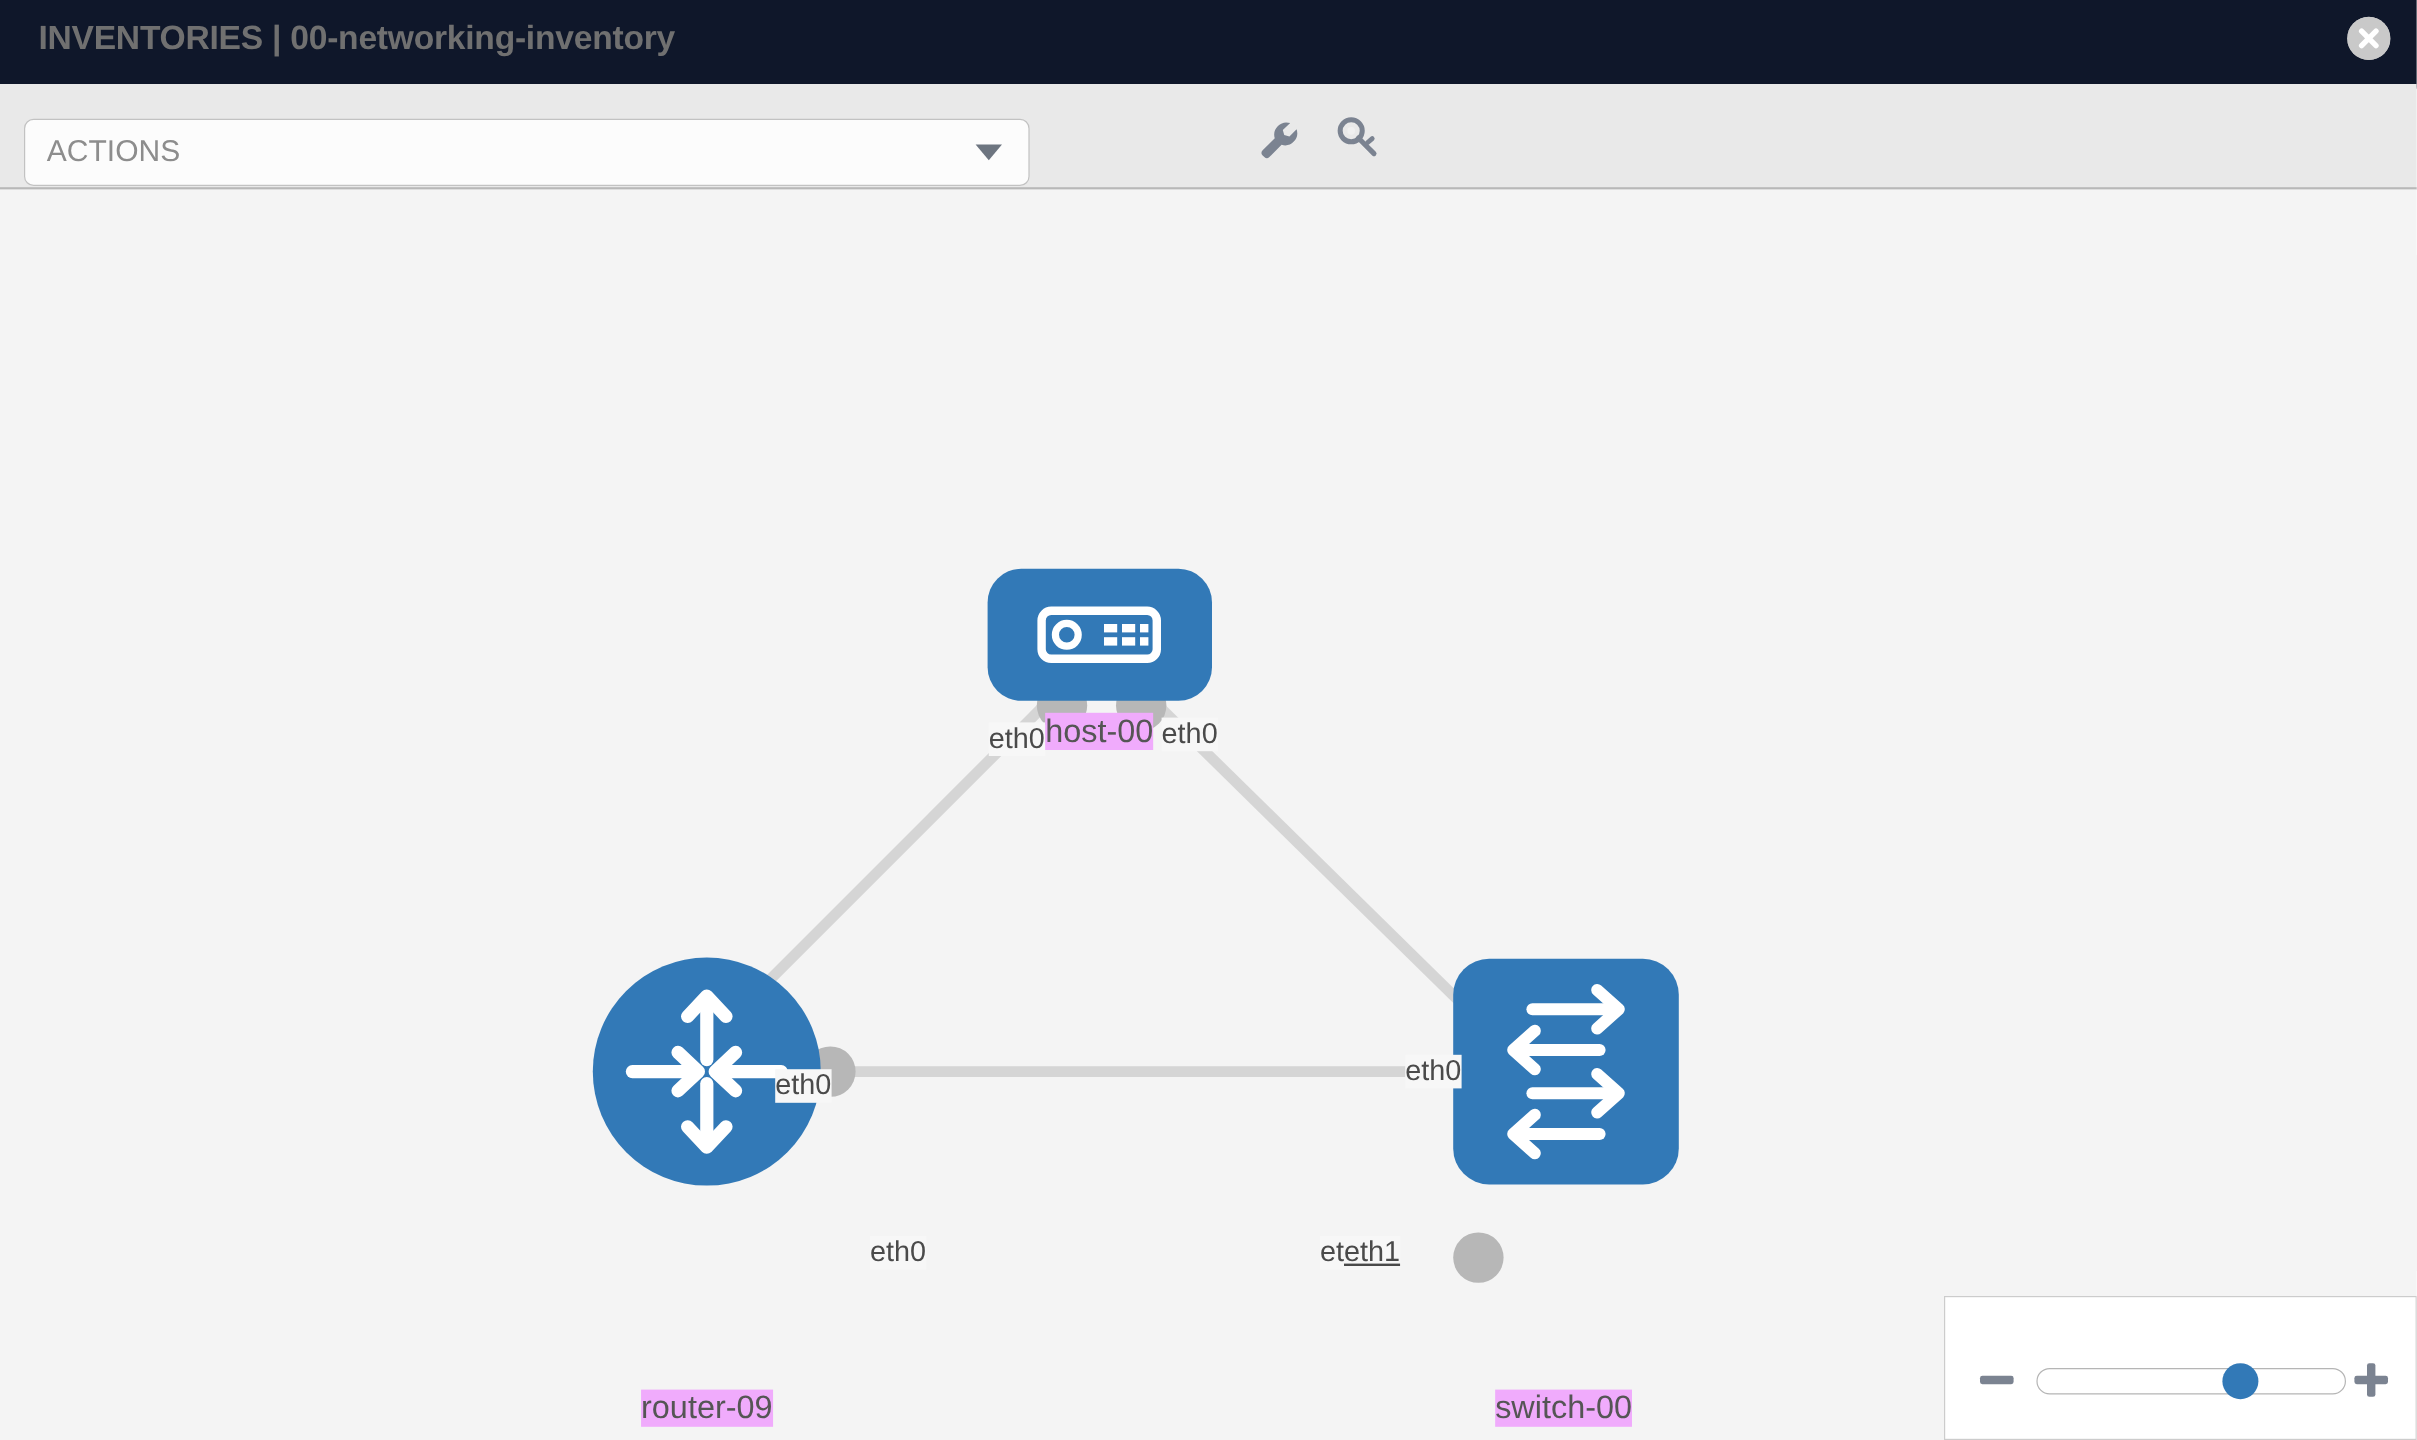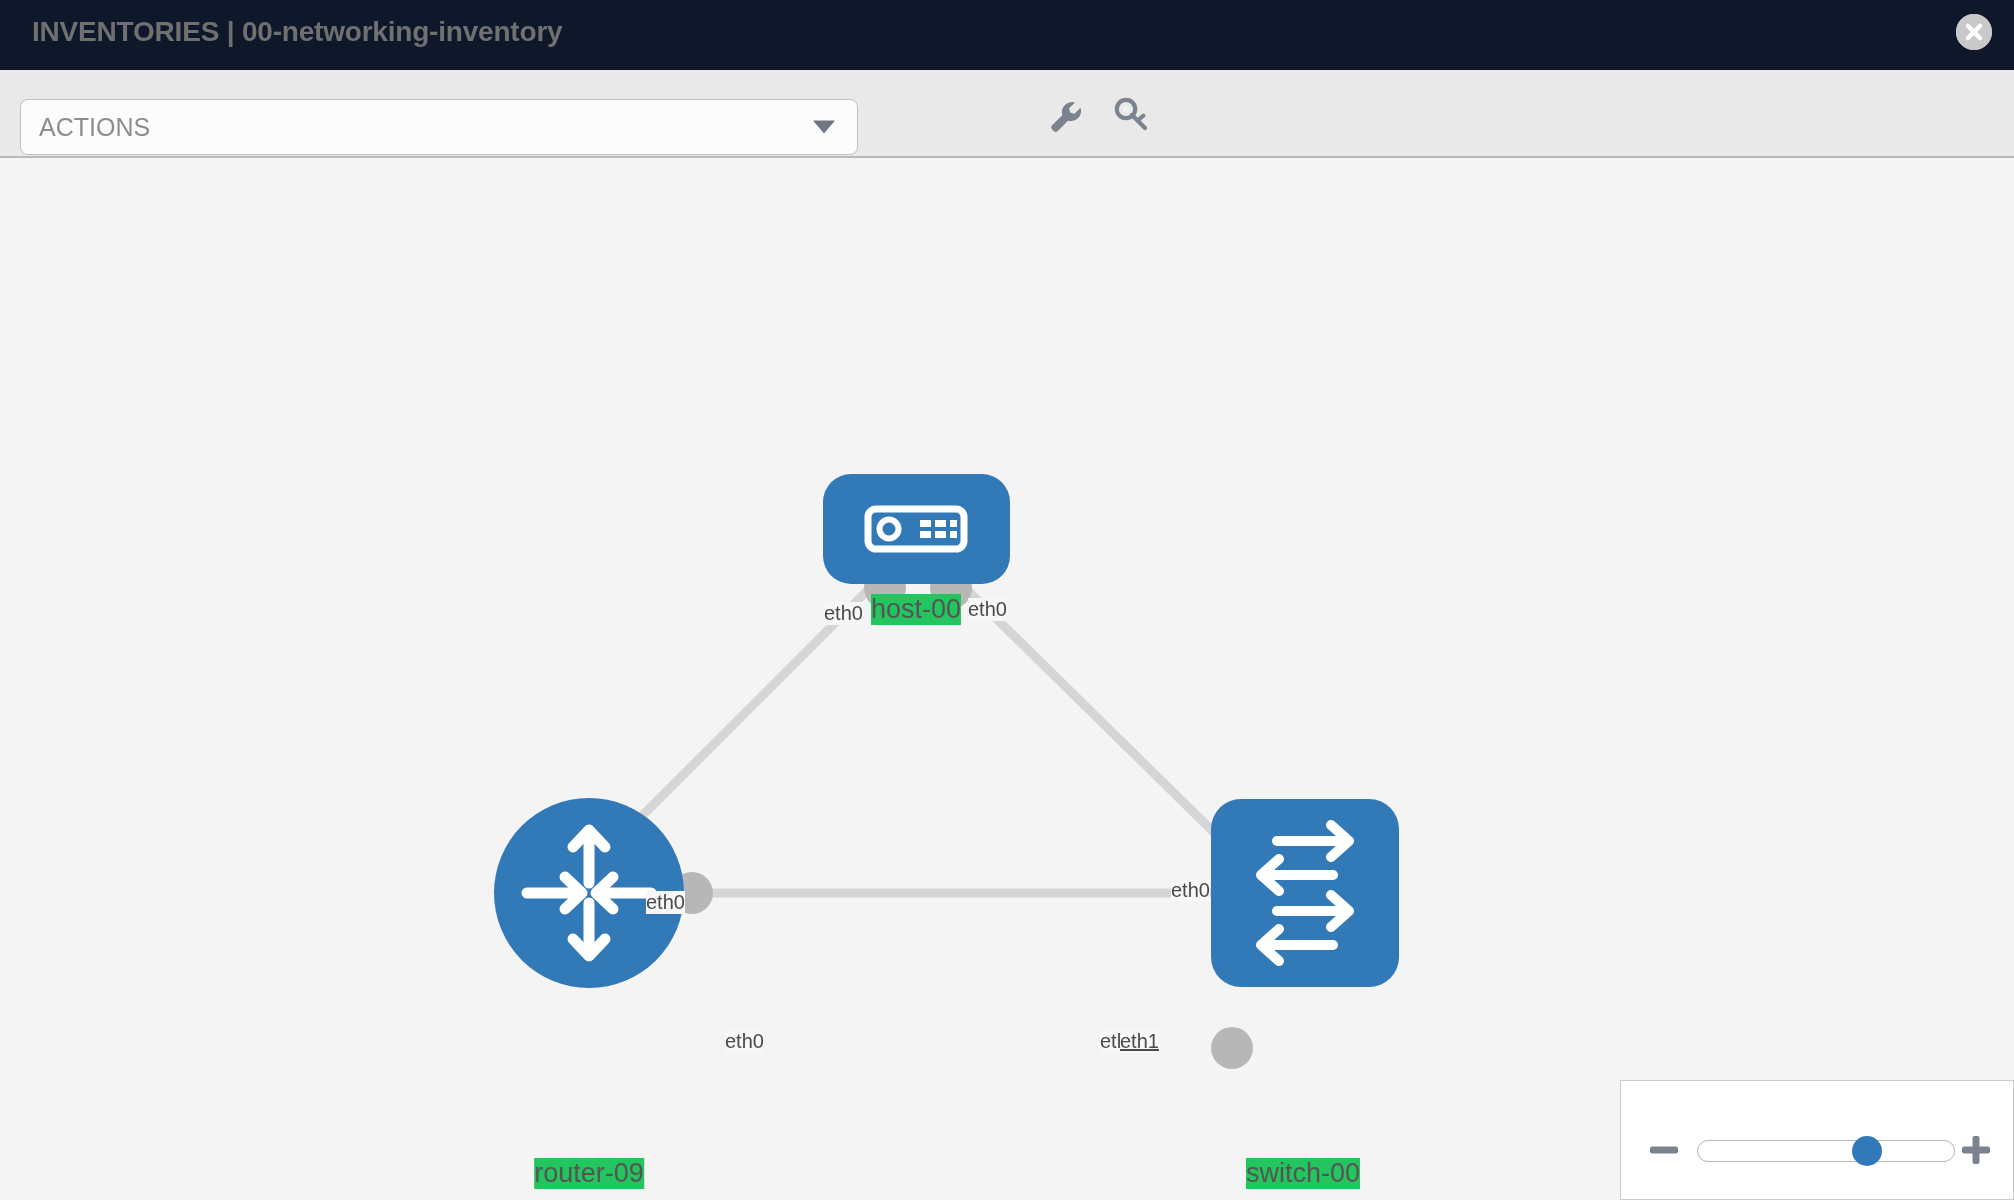--- a/index.html
+++ b/index.html
@@ -113,27 +113,27 @@
     background: #f4f4f4;
     overflow: hidden;
   }
   .canvas svg { position: absolute; left: 0; top: 0; }
 
   
   .node-label {
     position: absolute;
     font-size: 27px;
     color: #555555;
-    background: #22c55e;
+    background: #f0abfc;
     white-space: nowrap;
     transform: translateX(-50%);
   }
   .iface-label {
     position: absolute;
-    font-size: 20px;
+    font-size: 24px;
     color: #4a4a4a;
     background: #f7f7f7;
     white-space: nowrap;
   }
 
   
   .zoom-panel {
     position: absolute;
     left: 1620px;
     top: 1080px;

